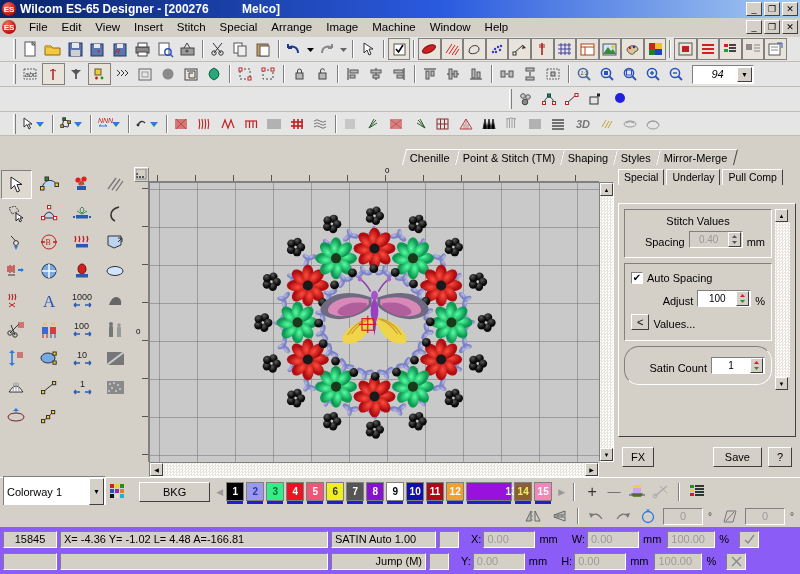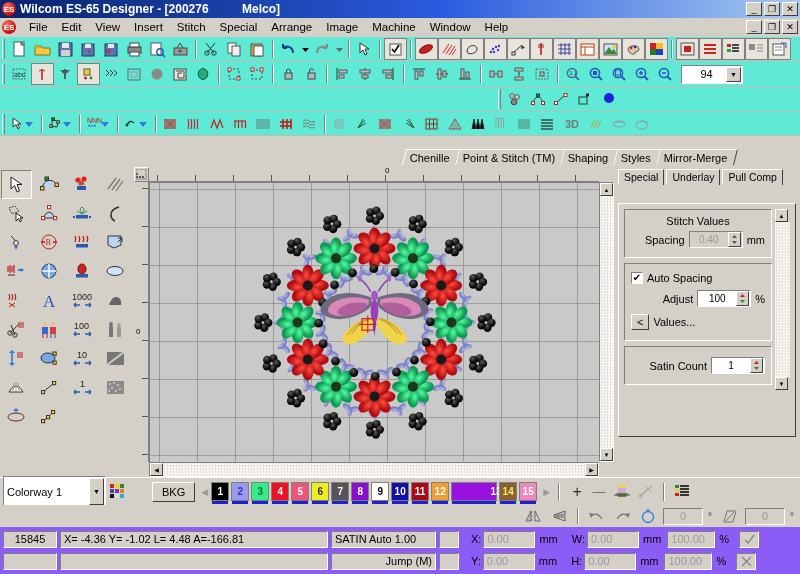--- a/index.html
+++ b/index.html
@@ -54,23 +54,24 @@
     display: flex; align-items: center; justify-content: center;
     margin-right: 6px;
   }
   .menu-item { padding: 2px 7px; font-size: 11.5px; color: #000; cursor: default; }
   .menu-spacer { flex: 1; }
 
   
   .toolbar {
     display: flex; align-items: center;
     height: 25px;
-    background: #5eead4;
-    padding: 0 2px;
+    background: #e5e5e5;
+    padding: 0 13px;
     border-bottom: 1px solid #c0bcb4;
+    font-style: italic;
   }
   .tb-btn {
     width: 23px; height: 22px;
     display: flex; align-items: center; justify-content: center;
     margin: 0 0px;
     position: relative;
   }
   .tb-btn.framed { border: 1px solid #808080; background: #e8e4dc; }
   .tb-sep { width: 2px; height: 18px; border-left: 1px solid #808080; border-right: 1px solid #fff; margin: 0 3px; }
   .tb-grip { width: 3px; height: 20px; border-left: 1px solid #fff; border-right: 1px solid #808080; margin-right: 3px; }
@@ -183,21 +184,21 @@
   .ptab.active { background: #e4e0d8; font-weight: normal; }
   .pbody {
     position: absolute; left: 4px; right: 4px; top: 36px; bottom: 40px;
     background: #d4d0c8; border: 1px solid; border-color: #fff #404040 #404040 #fff;
     padding: 5px;
   }
   .group {
     border: 1px solid; border-color: #808080 #fff #fff #808080;
     padding: 6px 7px; margin-bottom: 5px;
   }
-  .row { display: flex; align-items: center; gap: 4px; margin: 3px 0; }
+  .row { display: flex; align-items: flex-end; gap: 4px; margin: 3px 0; }
   .lbl { font-size: 11px; }
   .center { justify-content: center; }
   .spin {
     display: flex; align-items: center;
     border: 1px solid; border-color: #808080 #fff #fff #808080; height: 17px;
     background: #fff;
   }
   .spin.dis { background: #d4d0c8; color: #808080; }
   .spin input {
     border: none; background: transparent; width: 38px; text-align: center;
@@ -1854,21 +1855,21 @@
                   </div>
               </div>
               <span class="lbl">%</span>
             </div>
             <div class="row" style="margin-top:7px">
               <button class="btn" style="padding:1px 5px">&lt;</button>
               <span class="lbl">Values...</span>
             </div>
           </div>
 
-          <div class="group" style="padding:7px 6px;">
+          <div class="group" style="padding:7px 6px;border-radius:15px;">
             <div class="row" style="justify-content:flex-end">
               <span class="lbl">Satin Count</span>
               <div class="spin">
                 <input value="1" style="">
                 <div class="spinbtns">
                     <svg width="7" height="11">
                       <path d="M3.5 1 L6 4 L1 4Z" fill="#d02020"></path>
                       <path d="M3.5 10 L6 7 L1 7Z" fill="#2a8a2a"></path>
                     </svg>
                   </div>
@@ -1878,20 +1879,26 @@
         </div>
 
         <div style="width:15px;margin-left:3px;display:flex;flex-direction:column">
           <div class="sb-btn">▲</div>
           <div class="sb-track"></div>
           <div class="sb-btn">▼</div>
         </div>
       </div>
     </div>
 
+    <div style="position:absolute;left:8px;right:8px;bottom:10px;display:flex;align-items:center;">
+      <button class="btn" style="padding:3px 8px">FX</button>
+      <div style="flex:1"></div>
+      <button class="btn" style="padding:3px 11px;margin-right:6px">Save</button>
+      <button class="btn" style="padding:3px 8px">?</button>
+    </div>
   </div>
 
   <div class="colorbar">
     <div class="combo" style="width:103px;height:31px;">
       <span>Colorway 1</span>
       <span class="arrow">▼</span>
     </div>
     <div style="width:22px;display:flex;align-items:center;justify-content:center">
       <svg width="15" height="15">
           <g>
@@ -1900,21 +1907,21 @@
             <rect x="10" y="0" width="4" height="4" fill="#2a8a2a"></rect>
             <rect x="0" y="5" width="4" height="4" fill="#2a52be"></rect>
             <rect x="5" y="5" width="4" height="4" fill="#8a2fb0"></rect>
             <rect x="10" y="5" width="4" height="4" fill="#e08020"></rect>
             <rect x="0" y="10" width="4" height="4" fill="#111"></rect>
             <rect x="5" y="10" width="4" height="4" fill="#ddd"></rect>
             <rect x="10" y="10" width="4" height="4" fill="#20b0d0"></rect>
           </g>
         </svg>
     </div>
-    <button class="btn" style="padding:3px 9px;margin:0 6px 0 24px">BKG</button>
+    <button class="btn" style="padding:3px 23px;margin:0 6px 0 11px">BKG</button>
     <span style="color:#999;font-size:9px;margin-right:3px">◀</span>
     <div id="swatches" style="display:flex;align-items:center">
         <div class="swatch" style="background: rgb(0, 0, 0); color: rgb(255, 255, 255);">
           <span>1</span>
           <div class="bar" style="background: rgb(32, 32, 204);"></div>
         </div>
         <div class="swatch" style="background: rgb(153, 153, 238); color: rgb(51, 51, 170);">
           <span>2</span>
           <div class="bar" style="background: rgb(32, 32, 204);"></div>
         </div>
@@ -2075,21 +2082,21 @@
       <div style="width:4px"></div>
       <div class="sfield" style="width:20px;justify-content:center">
         <svg width="11" height="11">
             <path d="M1 6 L4 9 L10 1" fill="none" stroke="#888" stroke-width="1.4"></path>
           </svg>
       </div>
     </div>
     <div class="srow">
       <div class="sfield" style="width:54px"></div>
       <div class="sfield" style="width:268px"></div>
-      <div class="sfield" style="width:105px;justify-content:flex-end">Jump (M)</div>
+      <div class="sfield" style="width:95px;justify-content:flex-end">Jump (M)</div>
       <div class="sfield" style="width:20px"></div>
       <div style="width:6px"></div>
       <div style="display:flex;align-items:center;gap:2px">
         <span style="font-size:11px">Y:</span>
         <div class="sfield grey" style="width:52px">0.00</div>
         <span style="font-size:11px;margin-left:2px">mm</span>
       </div>
       <div style="width:8px"></div>
       <div style="display:flex;align-items:center;gap:2px">
         <span style="font-size:11px">H:</span>

